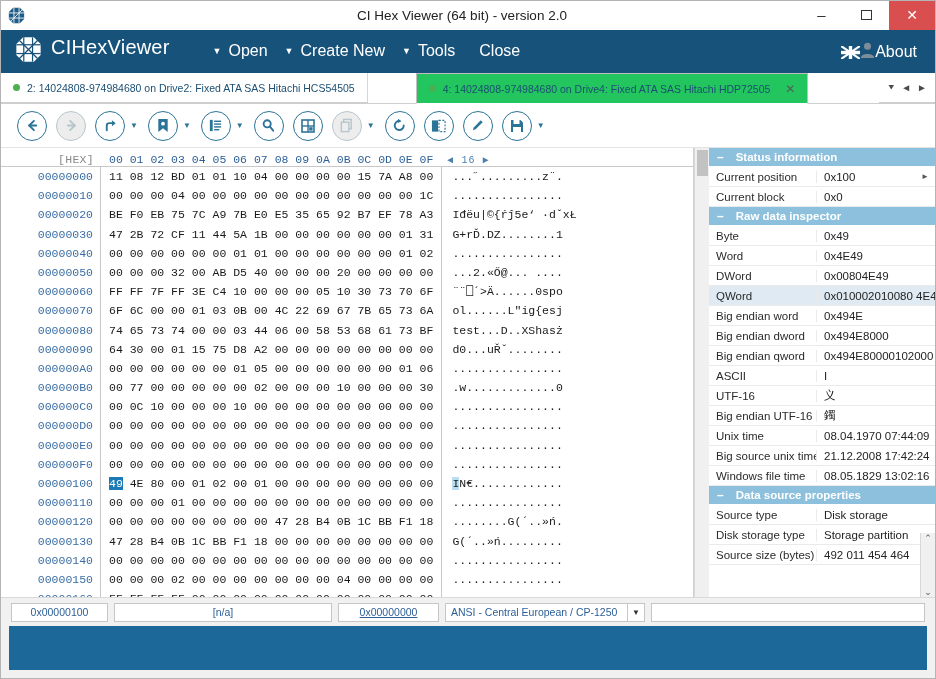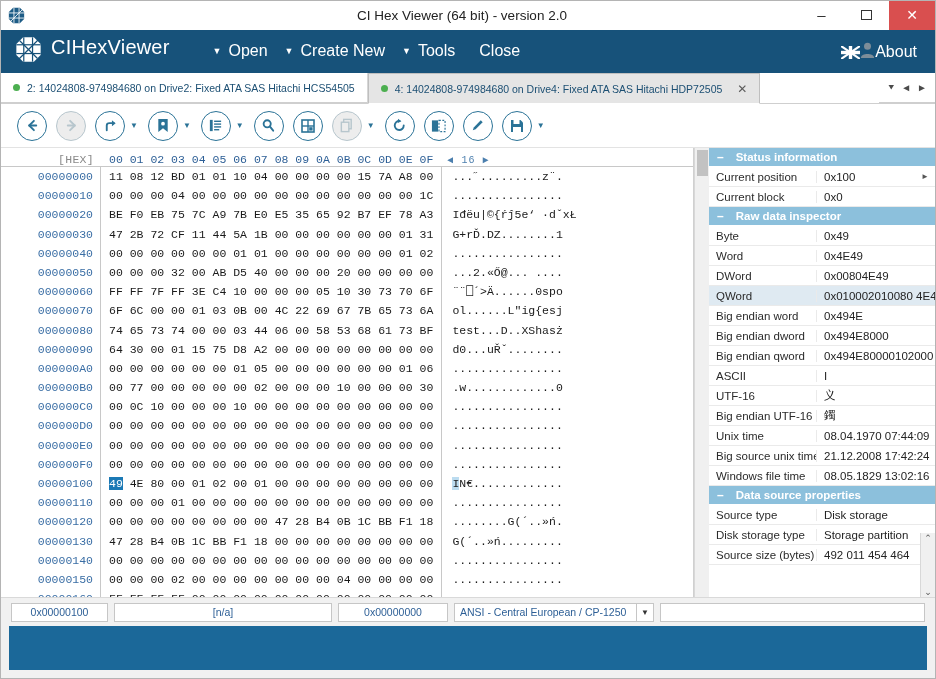--- a/index.html
+++ b/index.html
@@ -71,27 +71,27 @@
     border-bottom: 1px solid #cfcfcf;
     position: relative;
   }
   .tab {
     display: flex; align-items: center; gap: 7px;
     padding: 0 12px; font-size: 10.5px; color: #1c4f73;
     border-right: 1px solid #d6d6d6;
     background: #fbfbfb;
   }
   .tab.active {
-    background: #e5e5e5;
+    background: #22c55e;
     border-top: 1px solid #bfbfbf;
     border-left: 1px solid #bfbfbf;
     border-right: 1px solid #bfbfbf;
     border-bottom: 1px solid #ffffff;
     margin-bottom: -1px;
-    position: relative; z-index: 2;
+    position: relative; z-index: 2; margin-left: 48px;
   }
   .tab.inactive { border-bottom: 1px solid #cfcfcf; background: #ffffff; }
   .tab-dot { width: 7px; height: 7px; border-radius: 50%; background: #4caf50; flex: 0 0 7px; }
   .tab-close { margin-left: 8px; font-size: 12px; color: #5a5a5a; }
   .tab-ctrls {
     margin-left: auto; display: flex; align-items: center; gap: 6px;
     padding: 0 8px; font-size: 10px; color: #4b4b4b;
     border-bottom: 1px solid #cfcfcf;
   }
 
@@ -188,21 +188,21 @@
     display: flex; align-items: center; gap: 6px; padding: 0 10px;
     border-top: 1px solid #d9d9d9;
   }
   .sfield {
     height: 19px; background: #ffffff; border: 1px solid #c6c6c6;
     font-size: 10.5px; color: #2d5f96;
     display: flex; align-items: center; justify-content: center;
   }
   .sf1 { width: 97px; }
   .sf2 { width: 218px; }
-  .sf3 { width: 110px; }
+  .sf3 { width: 101px; text-decoration: underline; }
   .scombo {
     height: 19px; width: 200px; background: #fff; border: 1px solid #c6c6c6;
     display: flex; align-items: center; font-size: 10.5px; color: #2d5f96;
   }
   .scombo .lbl { padding-left: 5px; flex: 1 1 auto; white-space: nowrap; overflow: hidden;}
   .scombo .arw { width: 17px; border-left: 1px solid #c6c6c6; height: 100%; display:flex; align-items:center; justify-content:center; font-size: 8px; color:#333;}
   .sf4 { flex: 1 1 auto; height: 19px; background:#fff; border: 1px solid #c6c6c6; }
 
   .bluefoot { flex: 0 0 44px; height: 44px; background: #1b6899; margin: 0 8px 8px 8px; }
 </style>

